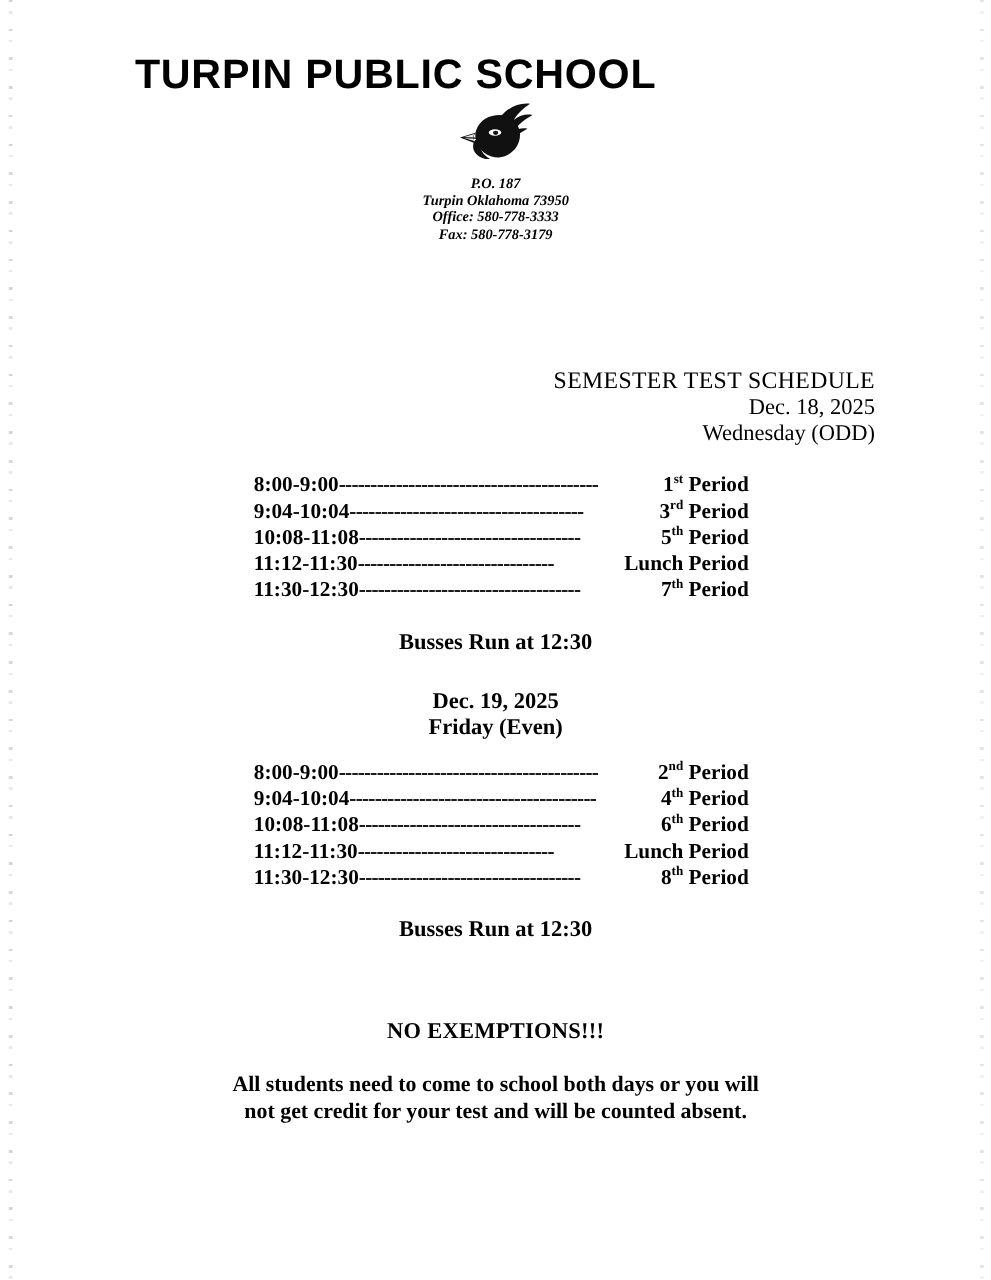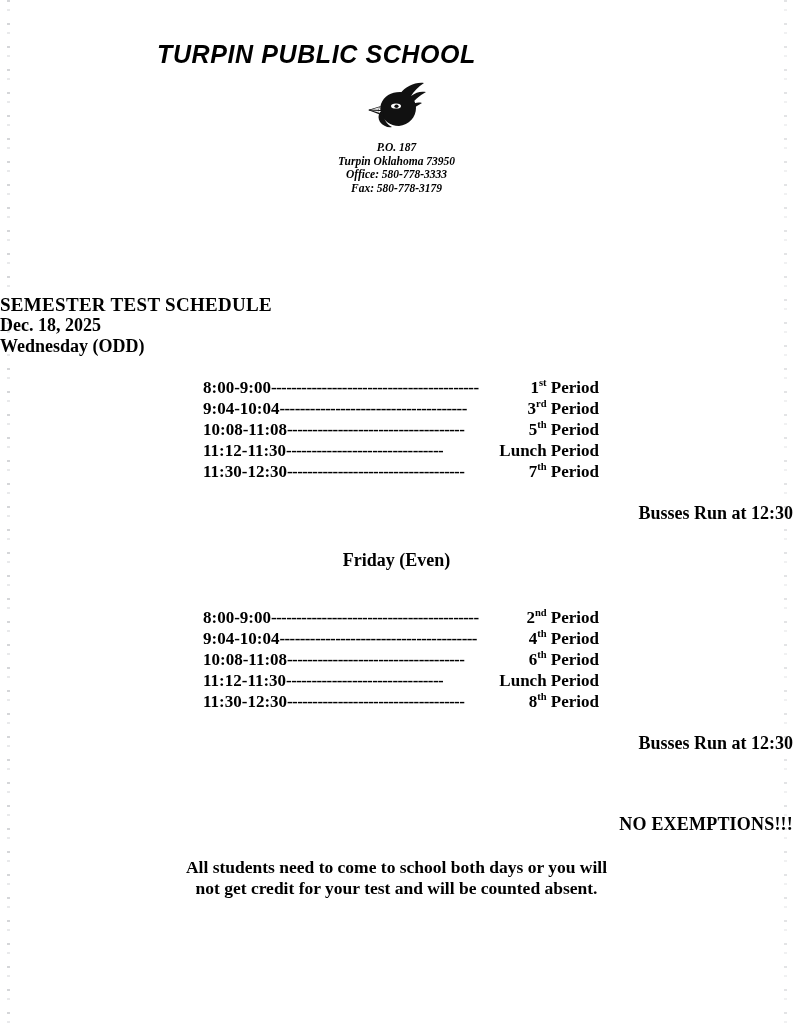--- a/index.html
+++ b/index.html
@@ -46,22 +46,21 @@
 
   
   .school-title {
     position: absolute;
     top: 40px;
     left: 0;
     width: 633px;
     text-align: center;
     font-family: "Liberation Sans", "DejaVu Sans", sans-serif;
     font-weight: bold;
-    font-style: italic;
-    font-size: 25px;
+    font-size: 33px;
     letter-spacing: 0.6px;
   }
 
   .logo-wrap {
     position: absolute;
     top: 82px;
     left: 0;
     width: 793px;
     text-align: center;
     line-height: 0;
@@ -93,22 +92,22 @@
     line-height: 13.5px;
   }
   .staff-col.right { text-align: right; }
 
   
   .doc-heading {
     position: absolute;
     top: 294px;
     left: 0;
     width: 700px;
-    text-align: left;
-    font-weight: bold;
+    text-align: right;
+    font-weight: normal;
     line-height: 21px;
   }
   .doc-heading .line-main { font-size: 19px; letter-spacing: 0.3px; }
   .doc-heading .line-sub  { font-size: 18px; }
 
   .day-heading {
     position: absolute;
     left: 0;
     width: 793px;
     text-align: center;
@@ -150,21 +149,21 @@
     font-size: 0.62em;
     vertical-align: super;
     line-height: 0;
   }
 
   
   .note {
     position: absolute;
     left: 0;
     width: 793px;
-    text-align: right;
+    text-align: center;
     font-weight: bold;
   }
   .note-busses-1 { top: 503px; font-size: 18px; }
   .note-busses-2 { top: 733px; font-size: 18px; }
   .note-signature { top: 774px; font-size: 18px; }
   .note-exemptions { top: 814px; font-size: 18px; letter-spacing: 0.2px; }
 
   .closing {
     position: absolute;
     top: 857px;
@@ -247,20 +246,21 @@
     <div class="sched-row">
       <span class="sched-time">11:30-12:30</span>
       <span class="sched-leader">-----------------------------------</span>
       <span class="sched-label"><span>7</span><sup>th</sup><span> Period</span></span>
     </div>
   </div>
 
   <div class="note note-busses-1">Busses Run at 12:30</div>
 
   <div class="day-heading friday">
+    <div>Dec. 19, 2025</div>
     <div>Friday (Even)</div>
   </div>
 
   <div class="schedule even">
     <div class="sched-row">
       <span class="sched-time">8:00-9:00</span>
       <span class="sched-leader">-----------------------------------------</span>
       <span class="sched-label"><span>2</span><sup>nd</sup><span> Period</span></span>
     </div>
     <div class="sched-row">

